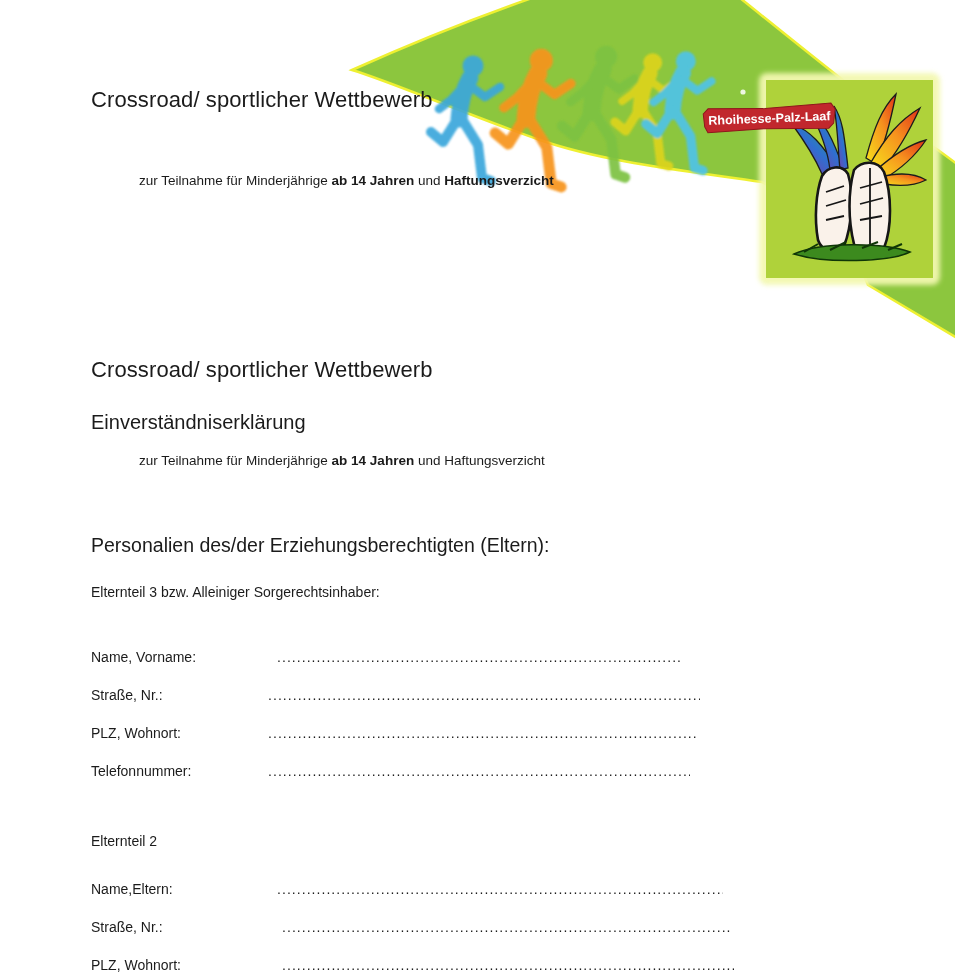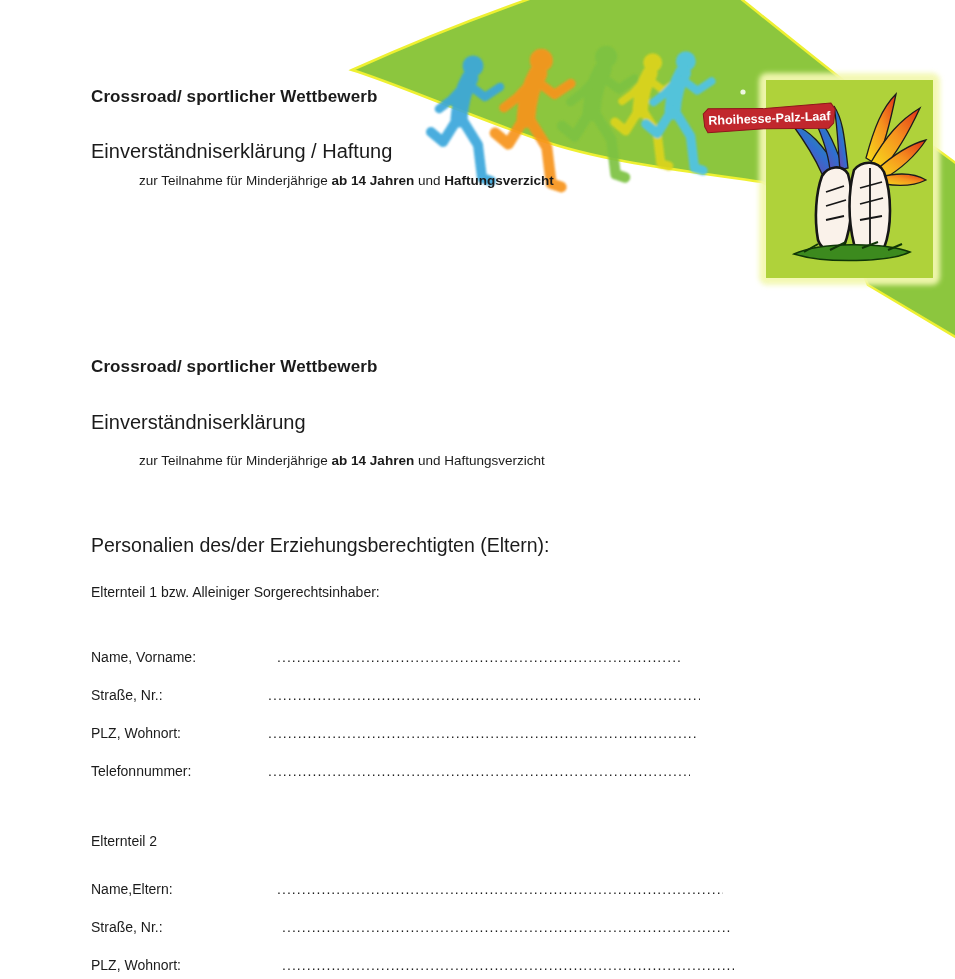--- a/index.html
+++ b/index.html
@@ -2,21 +2,21 @@
 <html><head>
 <meta charset="utf-8">
 <style>
   html,body{margin:0;padding:0;background:#ffffff;}
   #page{
     position:relative;width:955px;height:979px;background:#ffffff;overflow:hidden;
     font-family:"Liberation Sans",sans-serif;color:#1b1b1b;
   }
   #header-art{position:absolute;top:0;left:0;width:955px;height:360px;z-index:0;}
   .abs{position:absolute;z-index:2;white-space:nowrap;}
-  .doc-title{font-size:17px;font-weight:bold;letter-spacing:.1px;}
+  .doc-title{font-size:22px;font-weight:normal;letter-spacing:.1px;}
   .doc-subtitle{font-size:20px;font-weight:normal;}
   .doc-tagline{font-size:13.5px;margin-left:48px;}
   .doc-tagline b{font-weight:bold;}
   .section-heading{font-size:19.5px;text-align:right;}
   .intro-line{font-size:14px;}
   .frow{position:absolute;left:0;top:0;width:886px;height:20px;z-index:2;}
   .flabel{position:absolute;left:91px;top:0;font-size:14px;white-space:nowrap;}
   .fdots{
     position:absolute;top:0;font-size:14px;letter-spacing:1.05px;
     overflow:hidden;white-space:nowrap;color:#1b1b1b;
@@ -120,37 +120,36 @@
 
       <g transform="translate(703,108) rotate(-2.2)">
         <polygon points="0,6 5,1 62,3 128,0 132,6 130,20 125,25 60,23 4,25 1,19" stroke="#8e161c" stroke-width="1" fill="#c1272d"></polygon>
         <text x="66" y="17" text-anchor="middle" font-family="Liberation Sans, sans-serif" font-size="12.5" font-weight="bold" fill="#ffffff">Rhoihesse-Palz-Laaf</text>
       </g>
     </g>
   </svg>
 
   <div class="abs doc-title" style="left:91px;top:87px">Crossroad/ sportlicher Wettbewerb</div>
 
-  <div class="abs doc-subtitle" style="left:91px;top:140px">Einverständniserklärung / Haftung</div>
 
   <div class="abs doc-tagline" style="left:91px;top:173px">
     <span>zur Teilnahme für Minderjährige </span><b>ab 14 Jahren</b><span> und </span><b>Haftungsverzicht</b>
   </div>
 
   <div class="abs doc-title" style="left:91px;top:357px">Crossroad/ sportlicher Wettbewerb</div>
 
   <div class="abs doc-subtitle" style="left:91px;top:411px">Einverständniserklärung</div>
 
   <div class="abs doc-tagline" style="left:91px;top:453px">
     <span>zur Teilnahme für Minderjährige </span><b>ab 14 Jahren</b><span> und Haftungsverzicht</span>
   </div>
 
   <div class="abs section-heading" style="left:91px;top:534px">Personalien des/der Erziehungsberechtigten (Eltern):</div>
 
-  <div class="abs intro-line" style="left:91px;top:584px">Elternteil 1 bzw. Alleiniger Sorgerechtsinhaber:</div>
+  <div class="abs intro-line" style="left:91px;top:584px">Elternteil 3 bzw. Alleiniger Sorgerechtsinhaber:</div>
 
   <div class="frow" style="top:649px">
     <span class="flabel">Name, Vorname:</span>
     <span class="fdots" style="left:277px;width:404px">....................................................................................................</span>
   </div>
   <div class="frow" style="top:687px">
     <span class="flabel">Straße, Nr.:</span>
     <span class="fdots" style="left:268px;width:432px">....................................................................................................</span>
   </div>
   <div class="frow" style="top:725px">

